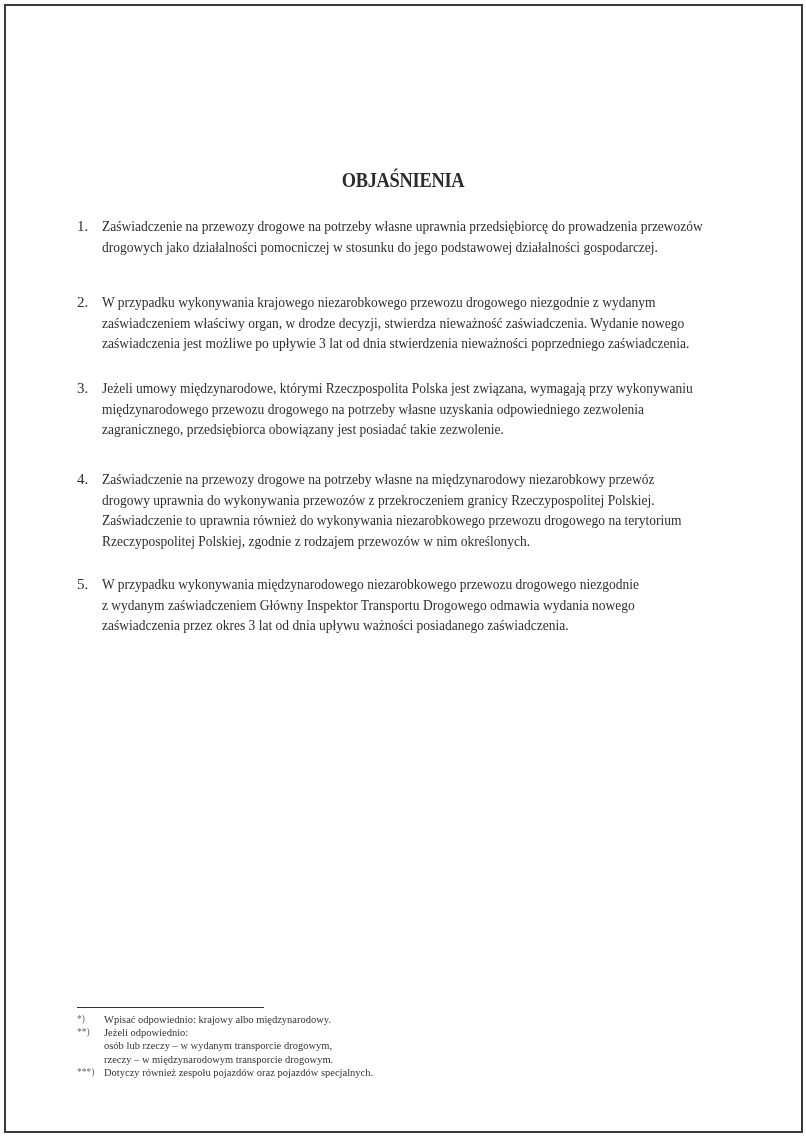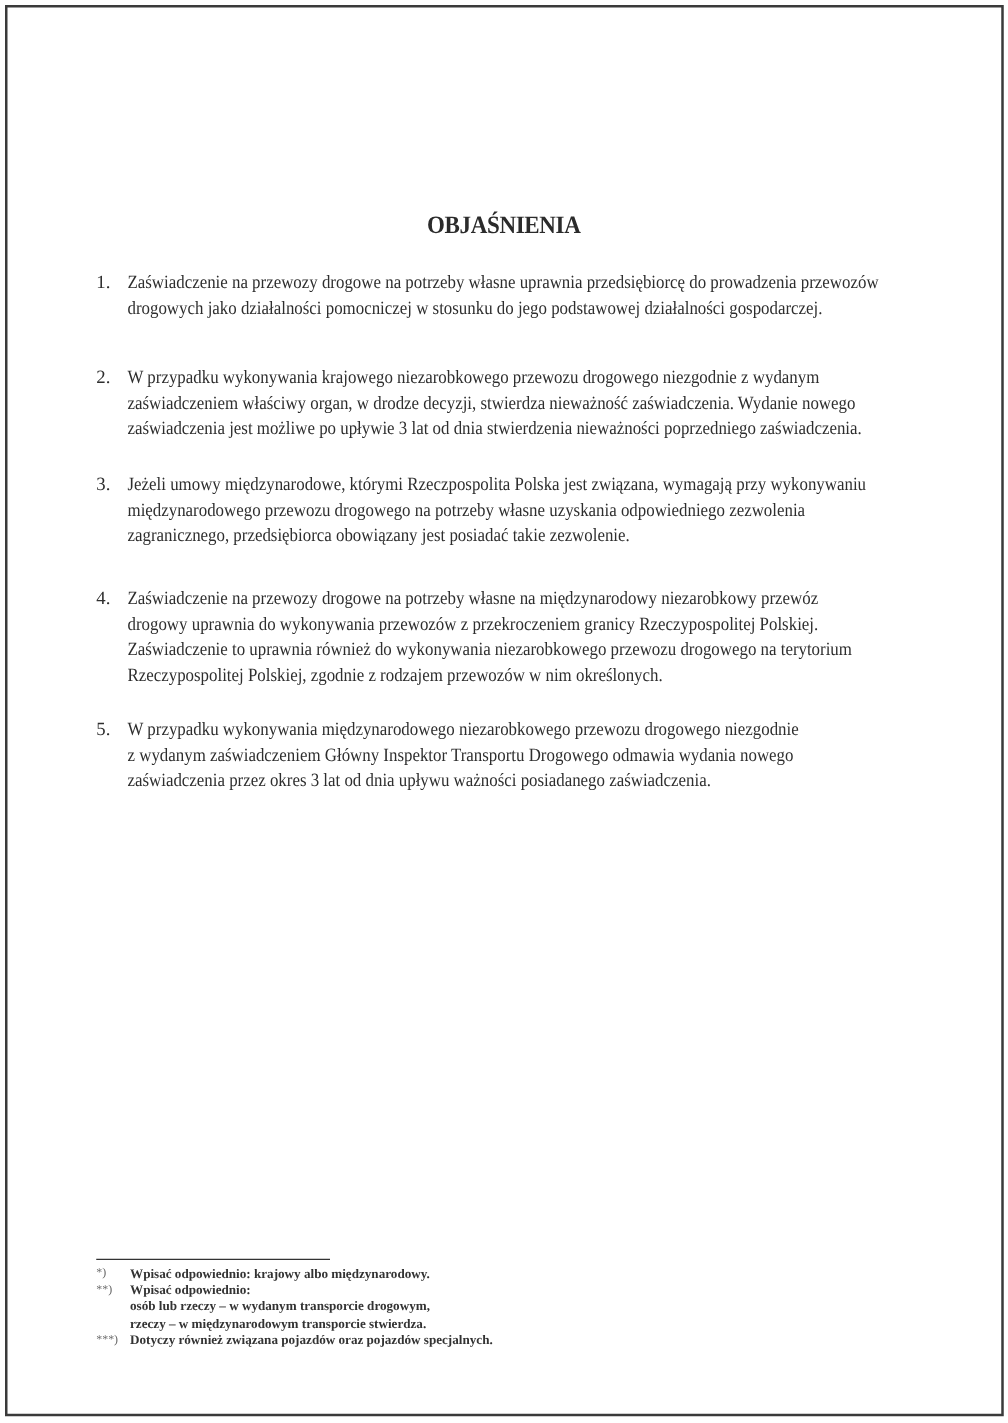--- a/index.html
+++ b/index.html
@@ -92,21 +92,21 @@
       padding-left: 27px;
       white-space: nowrap;
     }
     .fn .marker {
       position: absolute;
       left: 0;
       top: 0;
       color: #666;
       font-size: 9.5px;
     }
-    .fn .line { display: block; font-weight: bold; }
+    .fn .line { display: block; }
   </style>
 </head>
 <body>
 
 <div class="page-border"></div>
 
 <div class="title">OBJAŚNIENIA</div>
 
 <div class="items">
   <div class="item item-1">
@@ -157,21 +157,21 @@
 
 <div class="footnote-rule"></div>
 
 <div class="footnotes">
   <div class="fn">
     <span class="marker">*)</span>
     <span class="line">Wpisać odpowiednio: krajowy albo międzynarodowy.</span>
   </div>
   <div class="fn">
     <span class="marker">**)</span>
-    <span class="line">Wpisać odpowiednio:</span>
+    <span class="line">Jeżeli odpowiednio:</span>
     <span class="line">osób lub rzeczy – w wydanym transporcie drogowym,</span>
-    <span class="line">rzeczy – w międzynarodowym transporcie stwierdza.</span>
+    <span class="line">rzeczy – w międzynarodowym transporcie drogowym.</span>
   </div>
   <div class="fn">
     <span class="marker">***)</span>
-    <span class="line">Dotyczy również związana pojazdów oraz pojazdów specjalnych.</span>
+    <span class="line">Dotyczy również zespołu pojazdów oraz pojazdów specjalnych.</span>
   </div>
 </div>
 
 </body></html>

